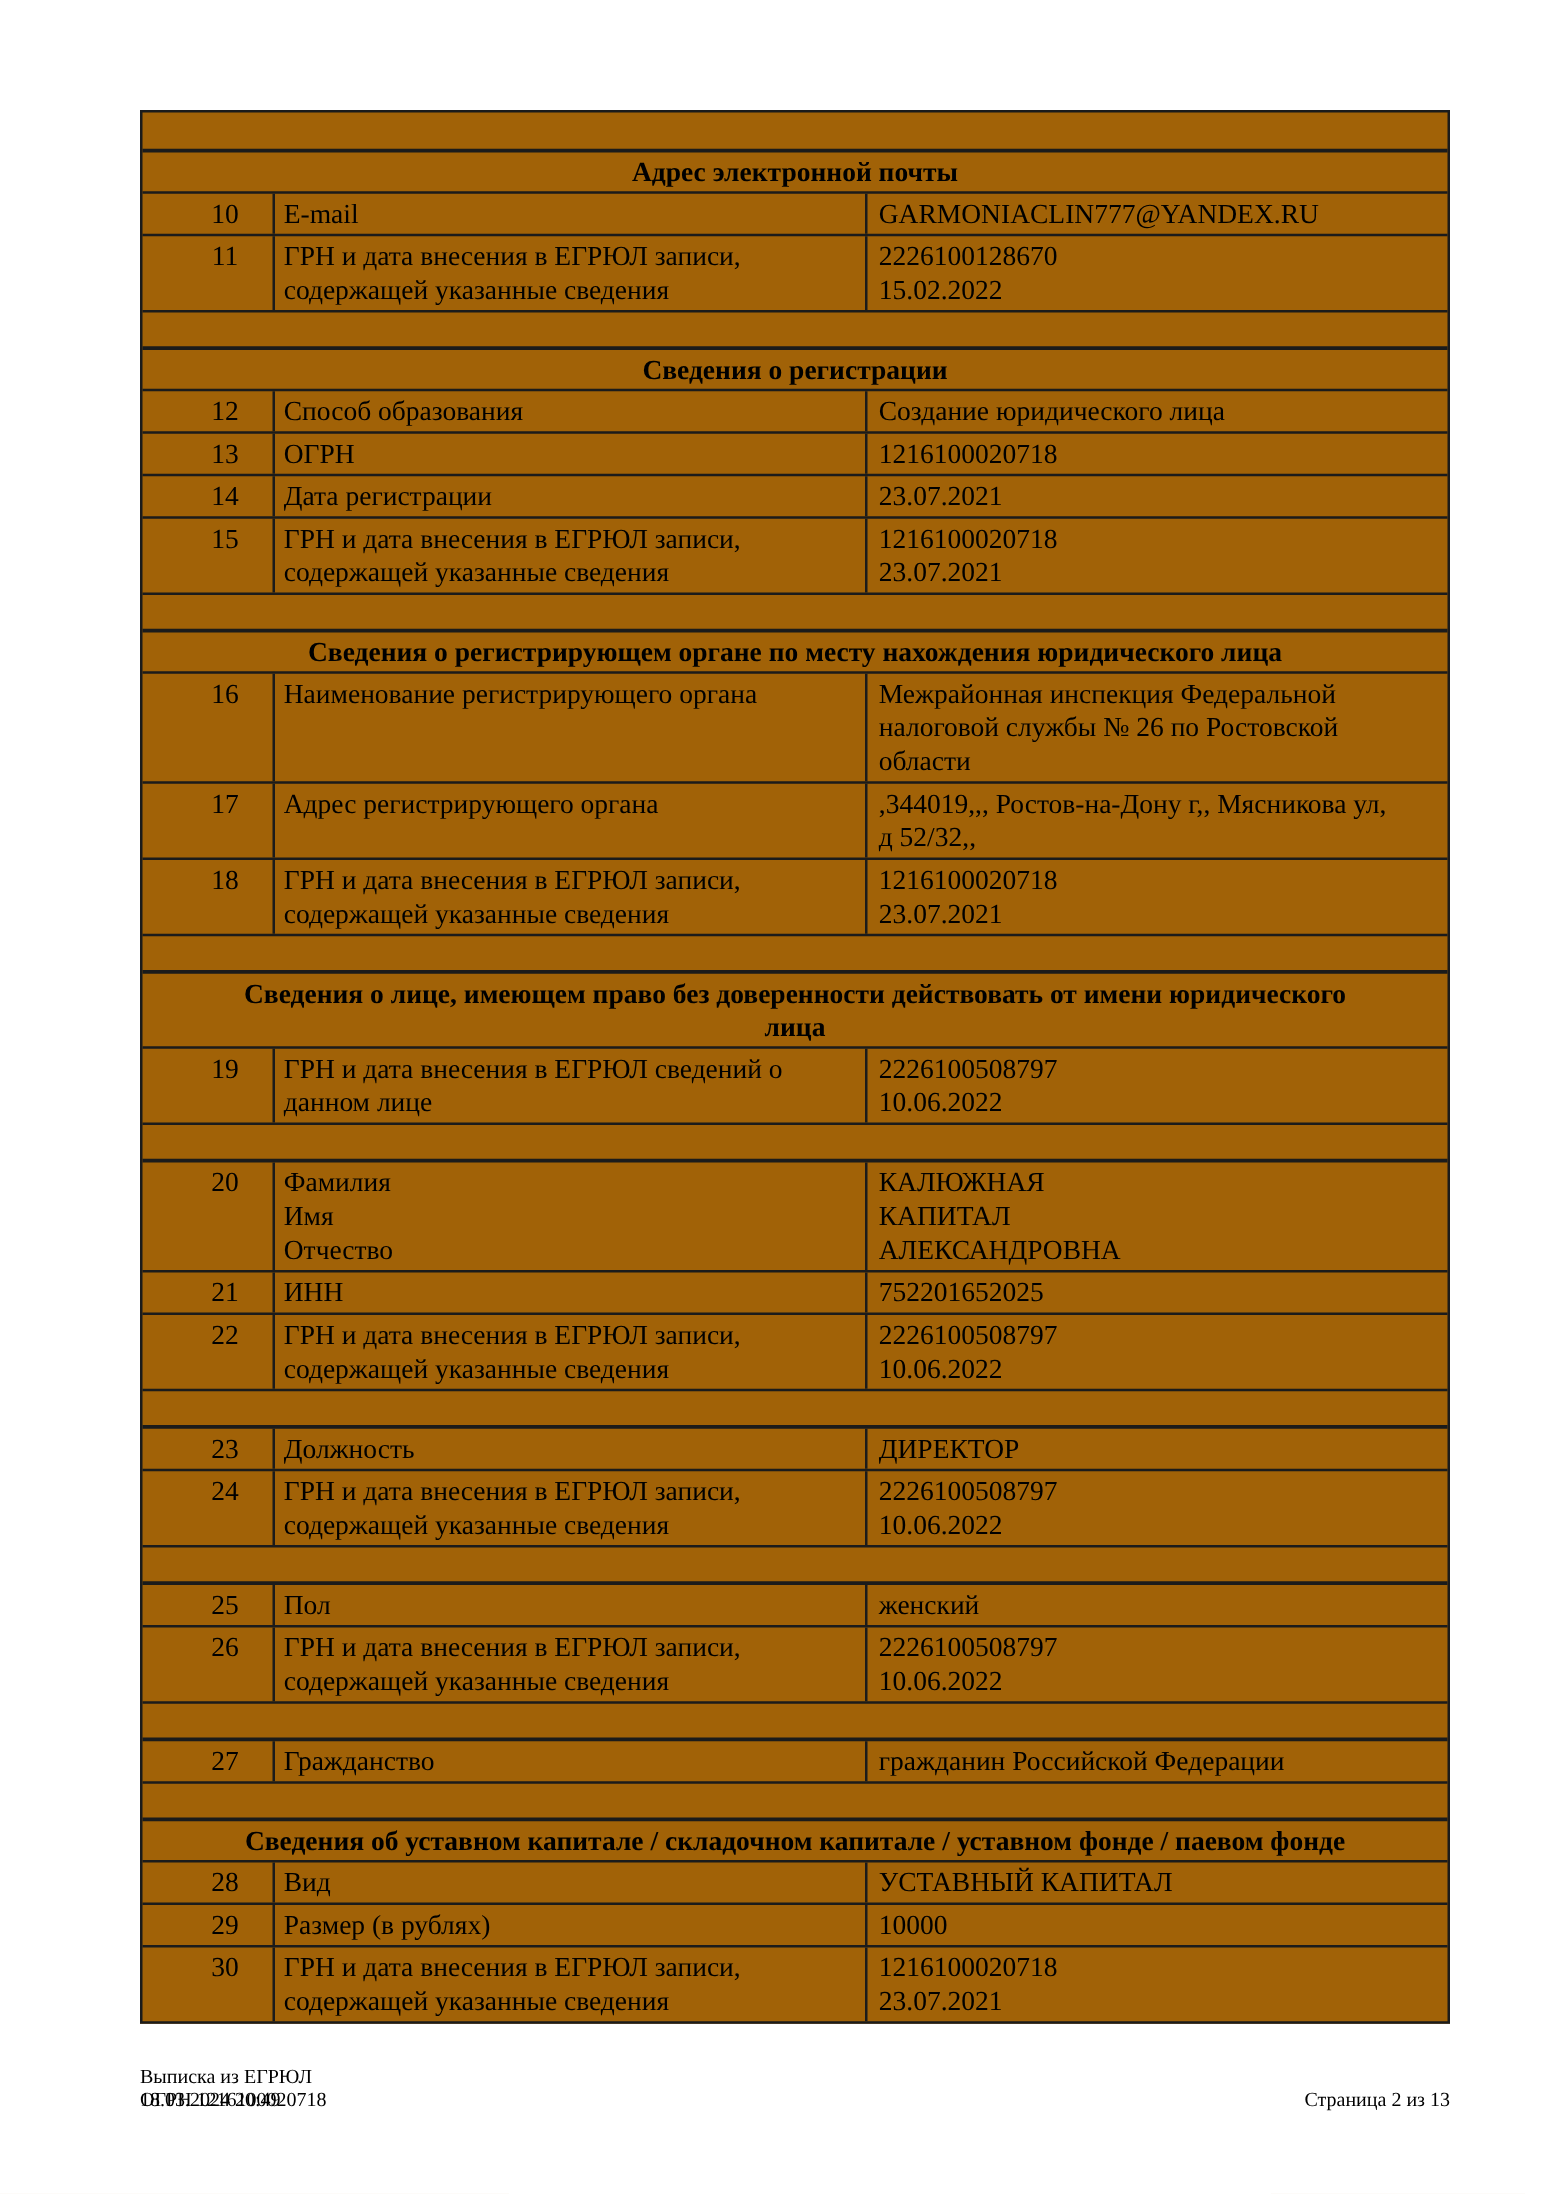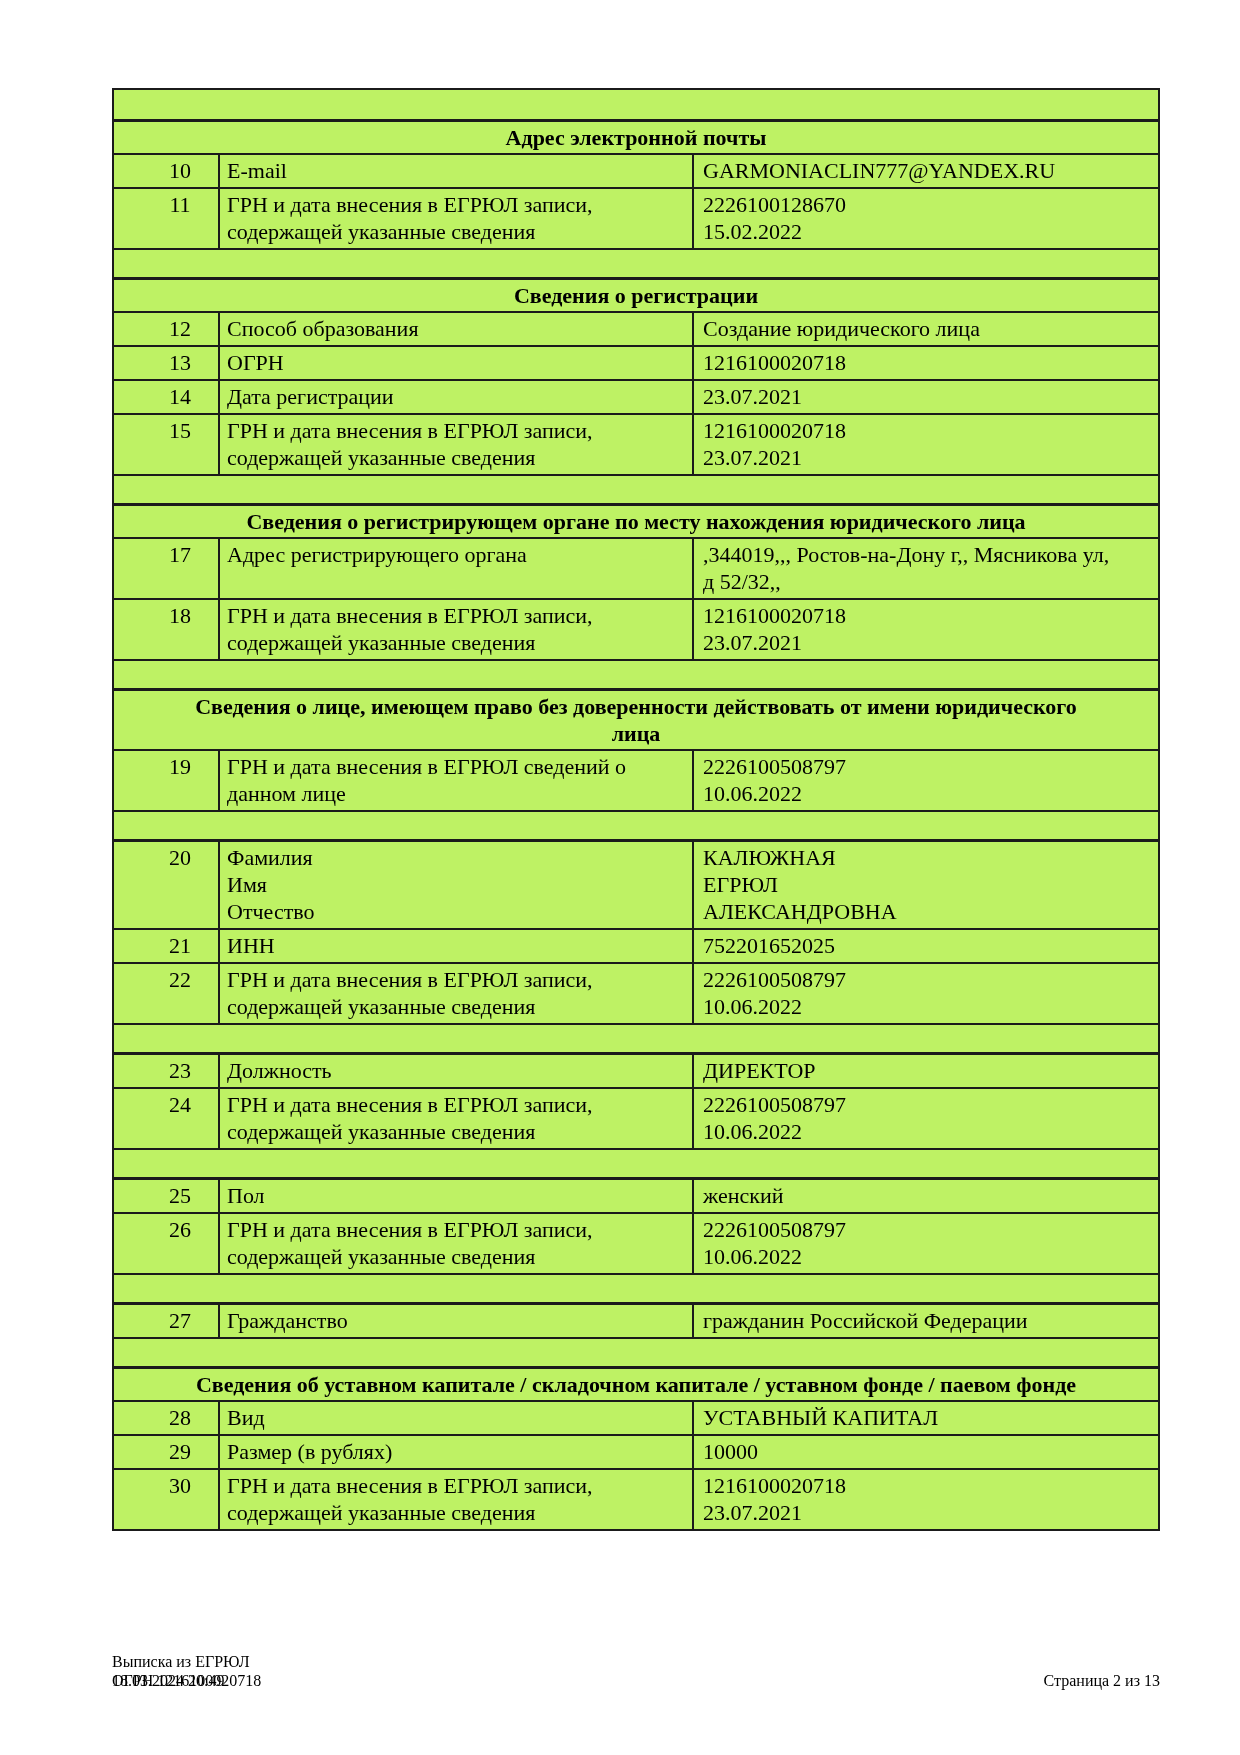--- a/index.html
+++ b/index.html
@@ -8,21 +8,21 @@
     width:1240px;height:1755px;
     background:#ffffff;
     font-family:"Liberation Serif","DejaVu Serif",serif;
     font-size:22px;line-height:27px;color:#000;
     overflow:hidden;
   }
   .tbl{
     position:absolute;left:112px;top:88px;width:1048px;
     border:2px solid #1b1b1b;
     box-sizing:border-box;
-    background:#bef264;
+    background:#a16207;
   }
   .row{
     display:flex;
     border-top:2px solid #1b1b1b;
     box-sizing:border-box;
   }
   .row.first{border-top:none;}
   .row.thick{border-top-width:3px;}
   .spacer{height:29px;}
   .hdr{
@@ -106,20 +106,27 @@
       <div class="lbl">ГРН и дата внесения в ЕГРЮЛ записи,
 содержащей указанные сведения</div>
       <div class="val">1216100020718
 23.07.2021</div>
     </div>
 
     <div class="row spacer"></div>
 
     <div class="row thick hdr">Сведения о регистрирующем органе по месту нахождения юридического лица</div>
     <div class="row">
+      <div class="num">16</div>
+      <div class="lbl">Наименование регистрирующего органа</div>
+      <div class="val">Межрайонная инспекция Федеральной
+налоговой службы № 26 по Ростовской
+области</div>
+    </div>
+    <div class="row">
       <div class="num">17</div>
       <div class="lbl">Адрес регистрирующего органа</div>
       <div class="val">,344019,,, Ростов-на-Дону г,, Мясникова ул,
 д 52/32,,</div>
     </div>
     <div class="row">
       <div class="num">18</div>
       <div class="lbl">ГРН и дата внесения в ЕГРЮЛ записи,
 содержащей указанные сведения</div>
       <div class="val">1216100020718
@@ -139,21 +146,21 @@
     </div>
 
     <div class="row spacer"></div>
 
     <div class="row thick">
       <div class="num">20</div>
       <div class="lbl">Фамилия
 Имя
 Отчество</div>
       <div class="val">КАЛЮЖНАЯ
-ЕГРЮЛ
+КАПИТАЛ
 АЛЕКСАНДРОВНА</div>
     </div>
     <div class="row">
       <div class="num">21</div>
       <div class="lbl">ИНН</div>
       <div class="val">752201652025</div>
     </div>
     <div class="row">
       <div class="num">22</div>
       <div class="lbl">ГРН и дата внесения в ЕГРЮЛ записи,

